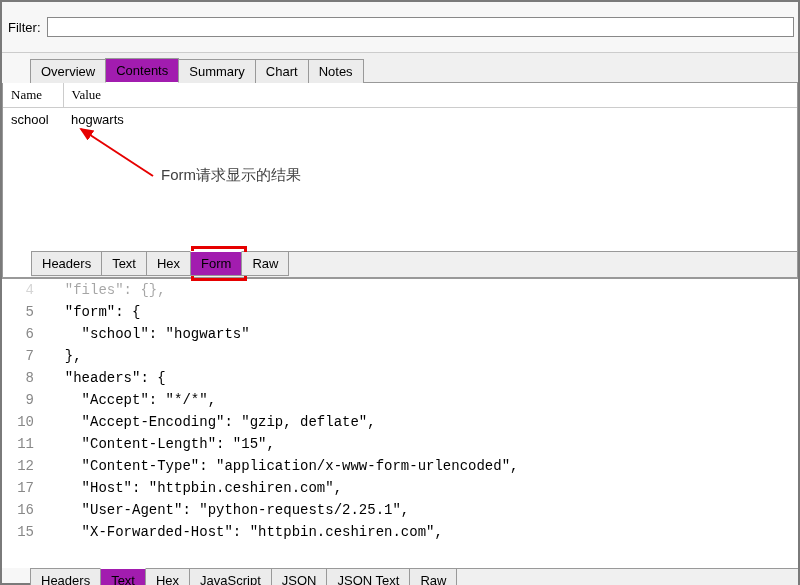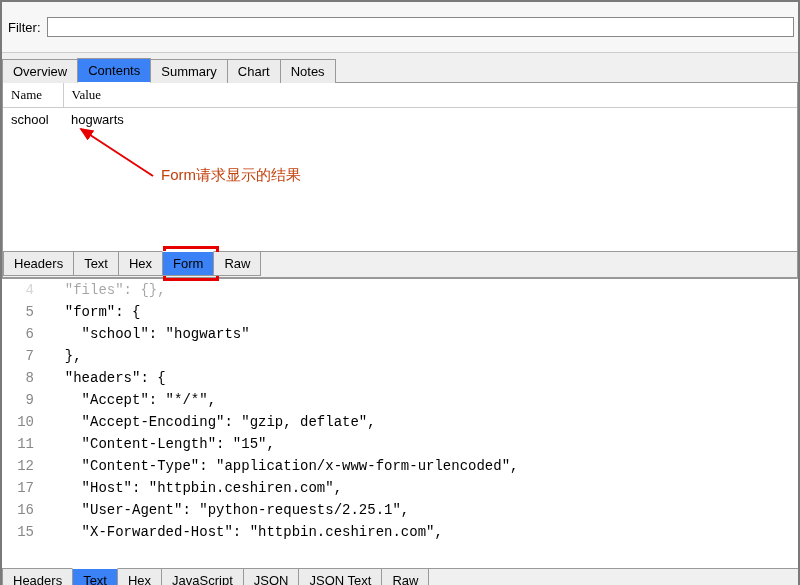--- a/index.html
+++ b/index.html
@@ -27,20 +27,21 @@
     font-size: 13px;
   }
 
   .tabbar {
     display: flex;
     align-items: flex-end;
     background: #f0f0f0;
     border-bottom: 1px solid #999;
     padding-top: 4px;
     gap: 0;
+    margin-left: 28px;
   }
   .tabbar-bottom {
     border-bottom: none;
     border-top: 1px solid #999;
     padding-top: 0;
     padding-bottom: 0;
   }
   .tab {
     padding: 4px 10px;
     border: 1px solid #999;
@@ -50,21 +51,21 @@
     cursor: pointer;
     position: relative;
     top: 1px;
   }
   .tabbar-bottom .tab {
     border-bottom: 1px solid #999;
     border-top: none;
     top: -1px;
   }
   .tab.active {
-    background: #3b82f6;
+    background: #a21caf;
     border-bottom: 1px solid #fff;
     top: 1px;
     z-index: 2;
   }
   .tabbar-bottom .tab.active {
     border-top: 1px solid #fff;
     border-bottom: 1px solid #999;
     top: -1px;
   }
 
@@ -91,21 +92,21 @@
   .kv-table thead th:last-child { border-right: none; }
   .kv-cell-name { width: 60px; }
 
   .upper-body {
     position: relative;
     height: 120px;
   }
 
   .annotation {
     position: absolute;
-    color: #c2410c;
+    color: #404040;
     font-size: 15px;
     pointer-events: none;
   }
   .annotation-arrow {
     position: absolute;
     width: 100px; height: 70px;
     pointer-events: none;
   }
   .form-highlight {
     position: absolute;

